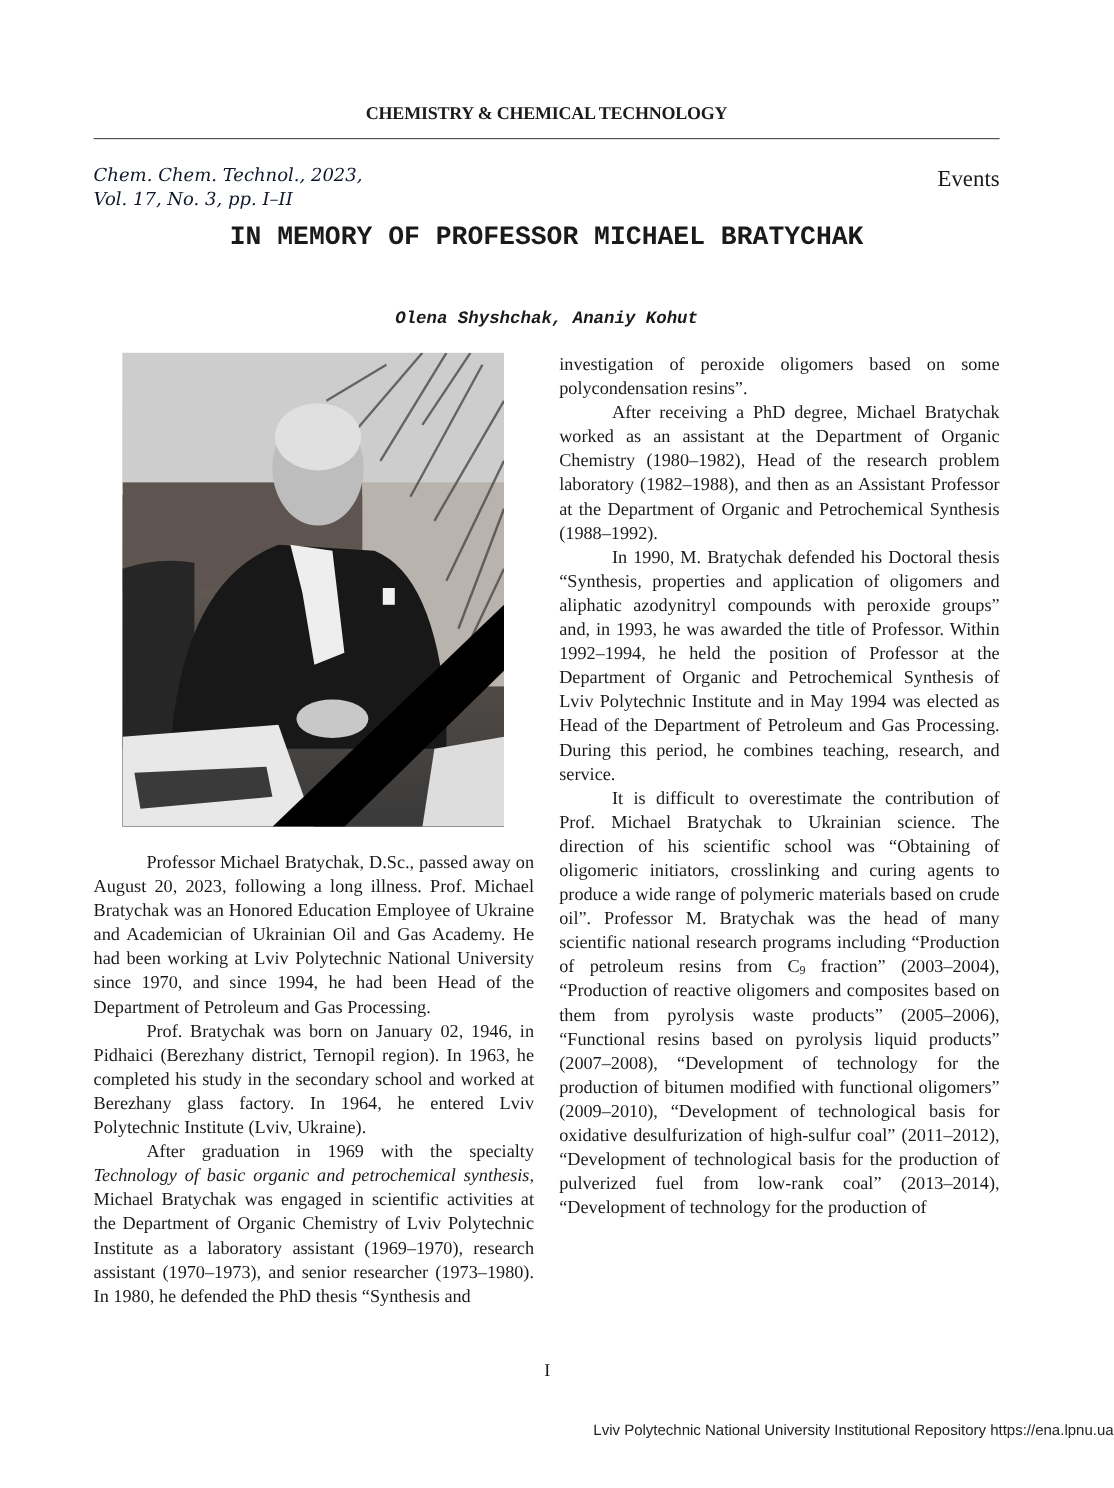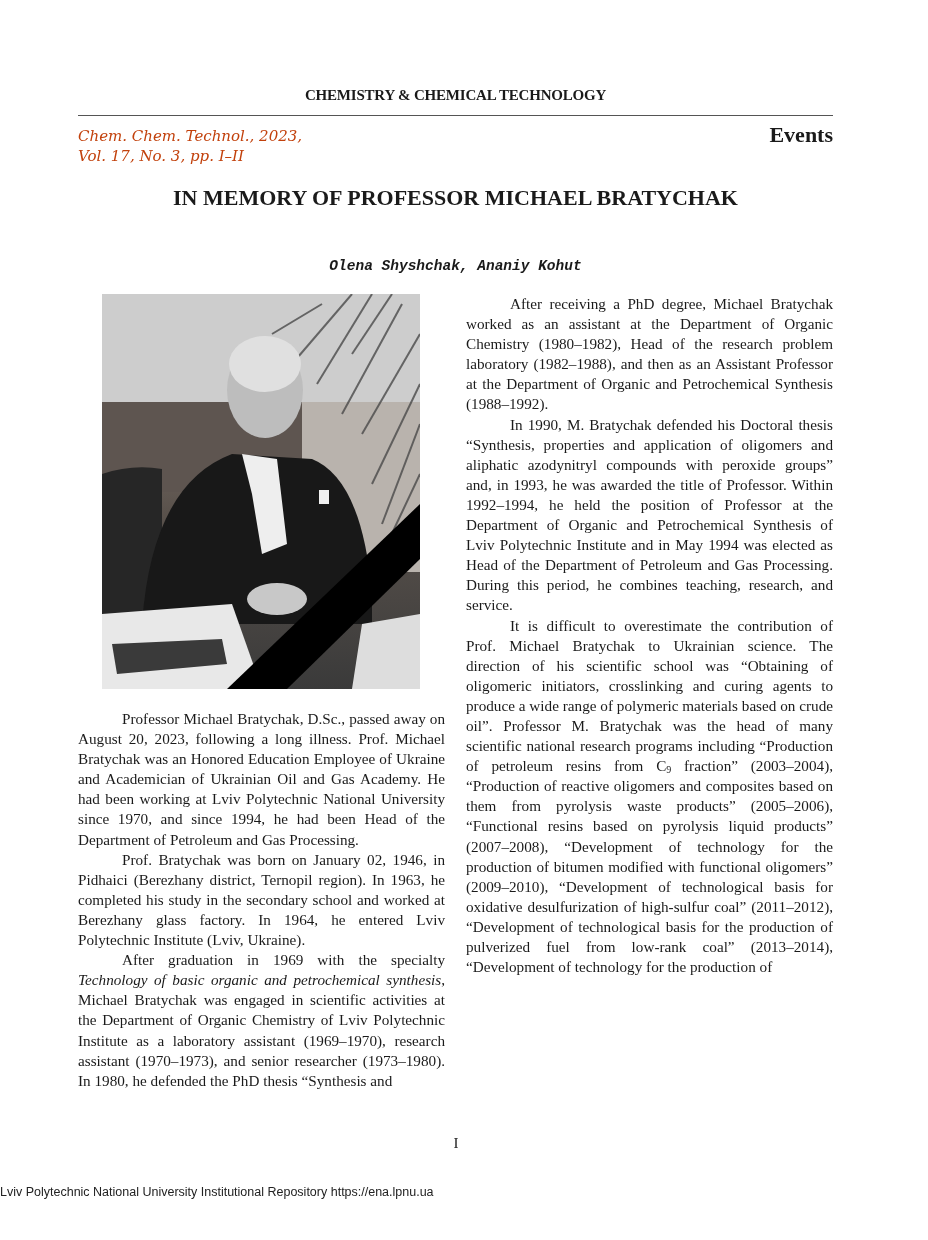--- a/index.html
+++ b/index.html
@@ -6,32 +6,32 @@
   body { width:928px; height:1240px; position:relative; overflow:hidden; color:#1a1a1a; }
 
   .journal-name {
     position:absolute; left:78px; width:755px; top:87px;
     text-align:center; font-family:"Liberation Serif", serif;
     font-weight:bold; font-size:15px; letter-spacing:-0.2px;
   }
   .rule { position:absolute; left:78px; width:755px; top:115px; height:1px; background:#555; }
 
   .citation {
-    position:absolute; left:78px; top:126px;
+    position:absolute; left:78px; top:136px;
     font-family:"DejaVu Serif", serif; font-style:italic; font-size:15px; line-height:20px;
-    color:#c2410c;
+    color:#0f172a;
   }
   .section-tag {
-    position:absolute; right:95px; top:122px;
-    font-family:"Liberation Serif", serif; font-weight:bold; font-size:22px;
+    position:absolute; right:95px; top:139px;
+    font-family:"Liberation Serif", serif; font-weight:normal; font-size:19px;
   }
 
   .title {
     position:absolute; left:78px; width:755px; top:184px;
-    text-align:center; font-family:Liberation Serif, serif; font-weight:bold;
+    text-align:center; font-family:Liberation Mono, monospace; font-weight:bold;
     font-size:22px; line-height:28px;
   }
   .authors {
     position:absolute; left:78px; width:755px; top:258px;
     text-align:center; font-family:Liberation Mono, monospace; font-style:italic; font-weight:bold;
     font-size:14.5px;
   }
 
   .photo {
     position:absolute; left:102px; top:294px; width:318px; height:395px; overflow:hidden;
@@ -48,21 +48,21 @@
   .col-left { left:78px; width:367px; top:709px; }
   .col-right { left:466px; width:367px; top:294px; }
   .col i { font-style:italic;margin-top:16px; }
   sub { font-size:10px; vertical-align:-2px; line-height:0; }
 
   .page-number {
     position:absolute; left:0; width:912px; top:1135px; text-align:center;
     font-family:"Liberation Serif", serif; font-size:15px;
   }
   .repo-footer {
-    position:absolute; left:0; width:928px; top:1185px; text-align:left;
+    position:absolute; left:0; width:928px; top:1185px; text-align:right;
     font-family:"Liberation Sans", sans-serif; font-size:12.5px; color:#222;
   }
 </style>
 </head>
 <body>
 
 <div class="journal-name">CHEMISTRY &amp; CHEMICAL TECHNOLOGY</div>
 <div class="rule"></div>
 
 <div class="citation">
@@ -116,19 +116,20 @@
   </svg>
 </div>
 
 <div class="col col-left">
   <p>Professor Michael Bratychak, D.Sc., passed away on August 20, 2023, following a long illness. Prof. Michael Bratychak was an Honored Education Employee of Ukraine and Academician of Ukrainian Oil and Gas Academy. He had been working at Lviv Polytechnic National University since 1970, and since 1994, he had been Head of the Department of Petroleum and Gas Processing.</p>
   <p><span>Prof. Bratychak was born on January 02, 1946, in Pidhaici (Berezhany district, Ternopil region). In 1963, he completed his study in the secondary school and worked at Berezhany glass factory. In 1964, he entered Lviv Polytechnic Institute (Lviv, Ukraine).</span></p>
   <p><span>After graduation in 1969 with the specialty </span><i>Technology of basic organic and petrochemical synthesis</i><span>, Michael Bratychak was engaged in scientific activities at the Department of Organic Chemistry of Lviv Polytechnic Institute as a laboratory assistant (1969–1970), research assistant (1970–1973), and senior researcher (1973–1980). In 1980, he defended the PhD thesis “Synthesis and</span></p>
 </div>
 
 <div class="col col-right">
+  <p class="noindent">investigation of peroxide oligomers based on some polycondensation resins”.</p>
   <p>After receiving a PhD degree, Michael Bratychak worked as an assistant at the Department of Organic Chemistry (1980–1982), Head of the research problem laboratory (1982–1988), and then as an Assistant Profes­sor at the Department of Organic and Petrochemical Syn­thesis (1988–1992).</p>
   <p>In 1990, M. Bratychak defended his Doctoral thesis “Synthesis, properties and application of oligomers and aliphatic azodynitryl compounds with peroxide groups” and, in 1993, he was awarded the title of Professor. Within 1992–1994, he held the position of Professor at the Department of Organic and Petrochemical Synthesis of Lviv Polytechnic Institute and in May 1994 was elected as Head of the Department of Petroleum and Gas Processing. During this period, he combines teaching, research, and service.</p>
   <p><span>It is difficult to overestimate the contribution of Prof. Michael Bratychak to Ukrainian science. The direction of his scientific school was “Obtaining of oligomeric initiators, crosslinking and curing agents to produce a wide range of polymeric materials based on crude oil”. Professor M. Bratychak was the head of many scientific national research programs including “Production of petroleum resins from C</span><sub>9</sub><span> fraction” (2003–2004), “Production of reactive oligomers and composites based on them from pyrolysis waste products” (2005–2006), “Functional resins based on pyrolysis liquid products” (2007–2008), “Development of technology for the production of bitumen modified with functional oligomers” (2009–2010), “Development of technological basis for oxidative desulfurization of high-sulfur coal” (2011–2012), “Development of technological basis for the production of pulverized fuel from low-rank coal” (2013–2014), “Development of technology for the production of</span></p>
 </div>
 
 <div class="page-number">I</div>
 <div class="repo-footer">Lviv Polytechnic National University Institutional Repository https://ena.lpnu.ua</div>
 
 </body></html>

